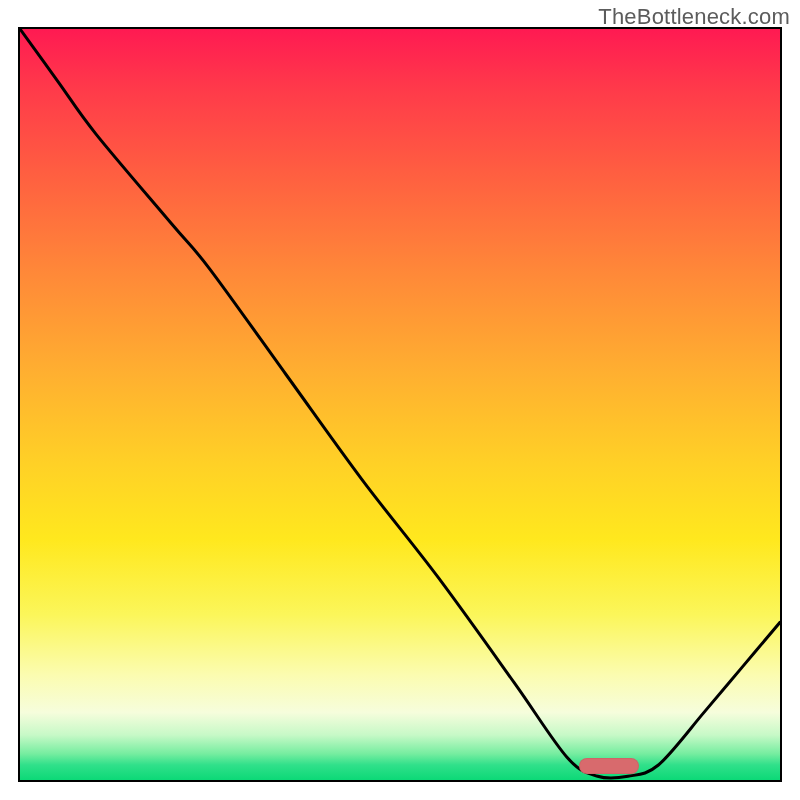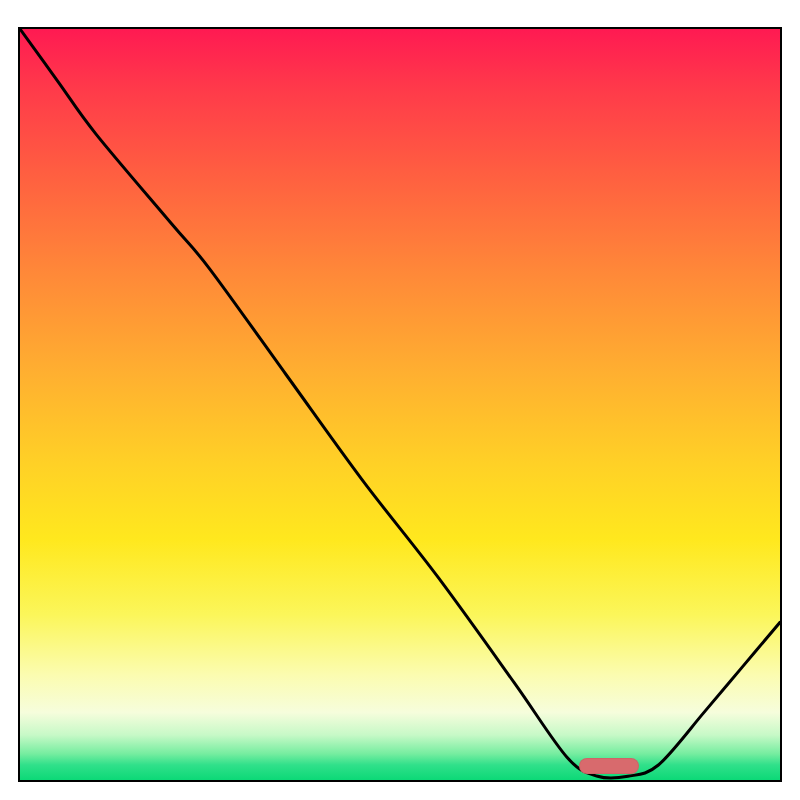--- a/index.html
+++ b/index.html
@@ -68,20 +68,21 @@
     height: 16px;
     border-radius: 8px;
     background: #d86a6d;
     box-shadow: 0 0 0 1px rgba(0,0,0,0.05) inset;
   }
 </style>
 </head>
 <body>
 
 <div class="container">
+  <div class="watermark">TheBottleneck.com</div>
 
   <div class="plot-frame">
     <div class="gradient-bg"></div>
 
     <svg class="curve" viewBox="0 0 760 751" preserveAspectRatio="none">
       <path id="curve-path" d="M 0 0 C 6.3 8.8, 25.3 35.0, 38.0 52.6 C 50.7 70.1, 57.0 81.4, 76.0 105.1 C 95.0 128.9, 133.0 172.7, 152.0 195.3 C 171.0 217.8, 171.0 215.3, 190.0 240.3 C 209.0 265.4, 240.7 310.4, 266.0 345.5 C 291.3 380.5, 316.7 416.8, 342.0 450.6 C 367.3 484.4, 392.7 514.4, 418.0 548.2 C 443.3 582.0, 472.5 623.3, 494.0 653.4 C 515.5 683.4, 533.3 712.8, 547.2 728.5 C 561.1 744.1, 567.5 744.1, 577.6 747.2 C 587.7 750.4, 597.9 749.1, 608.0 747.2 C 618.1 745.4, 625.7 746.6, 638.4 736.0 C 651.1 725.3, 670.1 699.7, 684.0 683.4 C 697.9 667.1, 709.3 653.4, 722.0 638.4 C 734.7 623.3, 753.7 600.8, 760.0 593.3" fill="none" stroke="#000000" stroke-width="3" stroke-linejoin="round" stroke-linecap="round"></path>
     </svg>
 
     <div class="marker" id="optimal-marker" style="left: 558.6px; width: 60.8px; bottom: 6px; background: rgb(216, 106, 109);"></div>
   </div>

